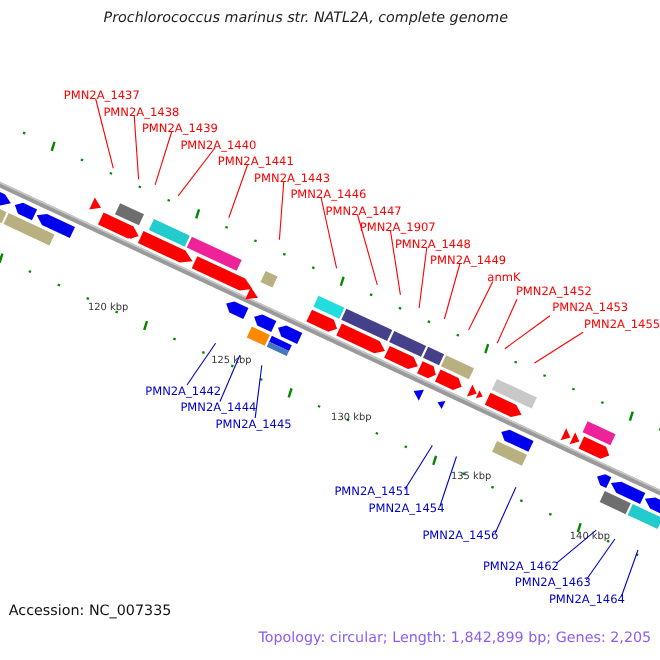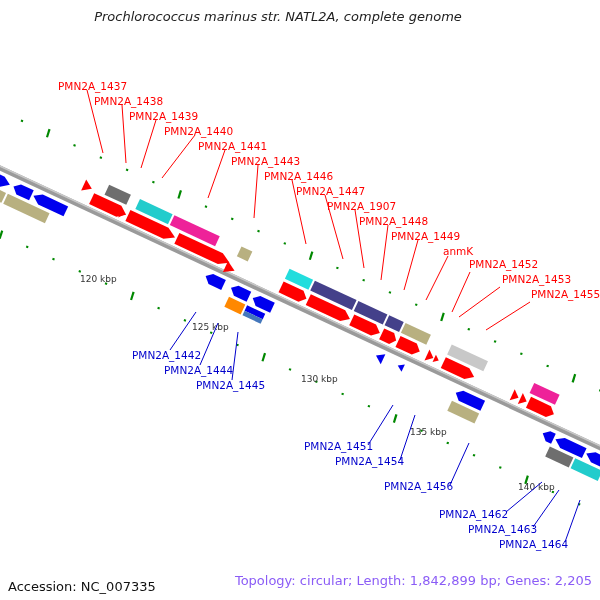--- a/index.html
+++ b/index.html
@@ -1,18 +1,18 @@
 <!DOCTYPE html>
 <html><head>
 <meta charset="utf-8">
 <style>
   html, body { margin:0; padding:0; background:#ffffff; }
   body { width:600px; height:600px; position:relative; overflow:hidden; font-family:"DejaVu Sans", sans-serif; }
   .title { position:absolute; top:9px; left:0; width:556px; text-align:center; font-size:13px; font-style:italic; color:#222; }
-  .footer-left { position:absolute; top:579px; left:8px; font-size:13px; color:#111; }
+  .footer-left { position:absolute; top:548px; left:8px; font-size:13px; color:#111; }
   .footer-right { position:absolute; top:573px; right:8px; font-size:13px; color:#8b5cf6; }
   svg { position:absolute; top:0; left:0; }
   .lbl { font-family:"DejaVu Sans", sans-serif; font-size:10.5px; }
   .kbp { font-family:"DejaVu Sans", sans-serif; font-size:9px; fill:#333; }
 </style>
 </head>
 <body>
 
 <div class="title">Prochlorococcus marinus str. NATL2A, complete genome</div>
 

